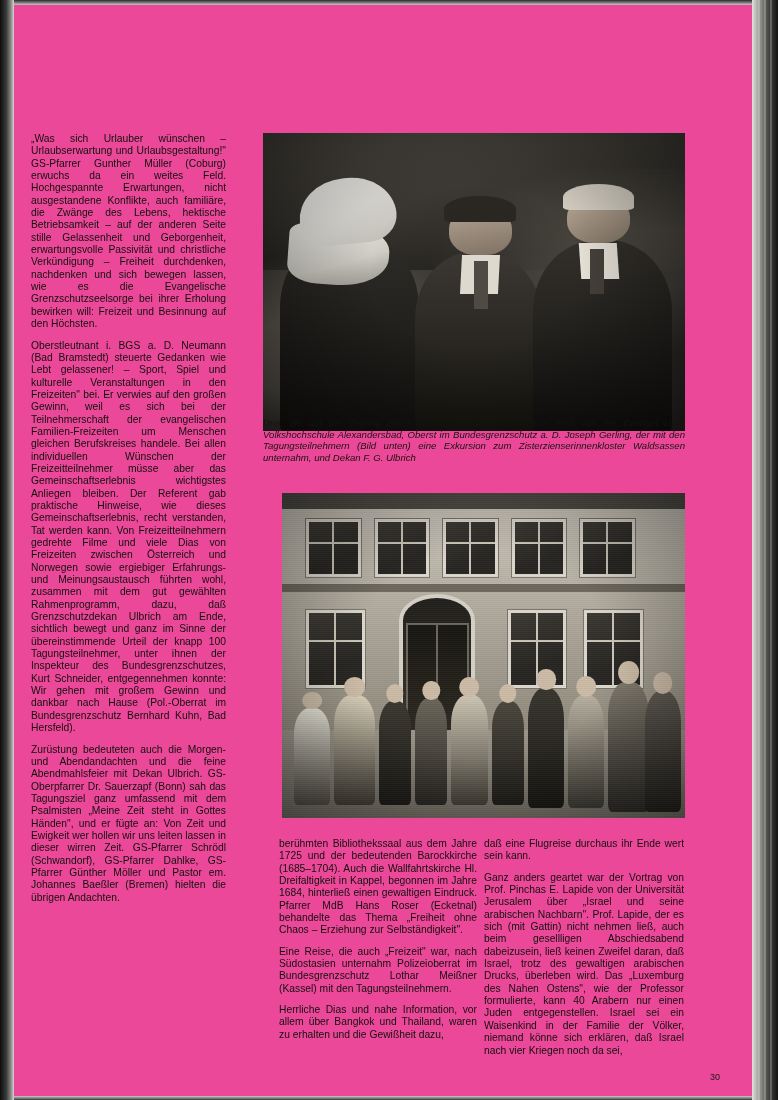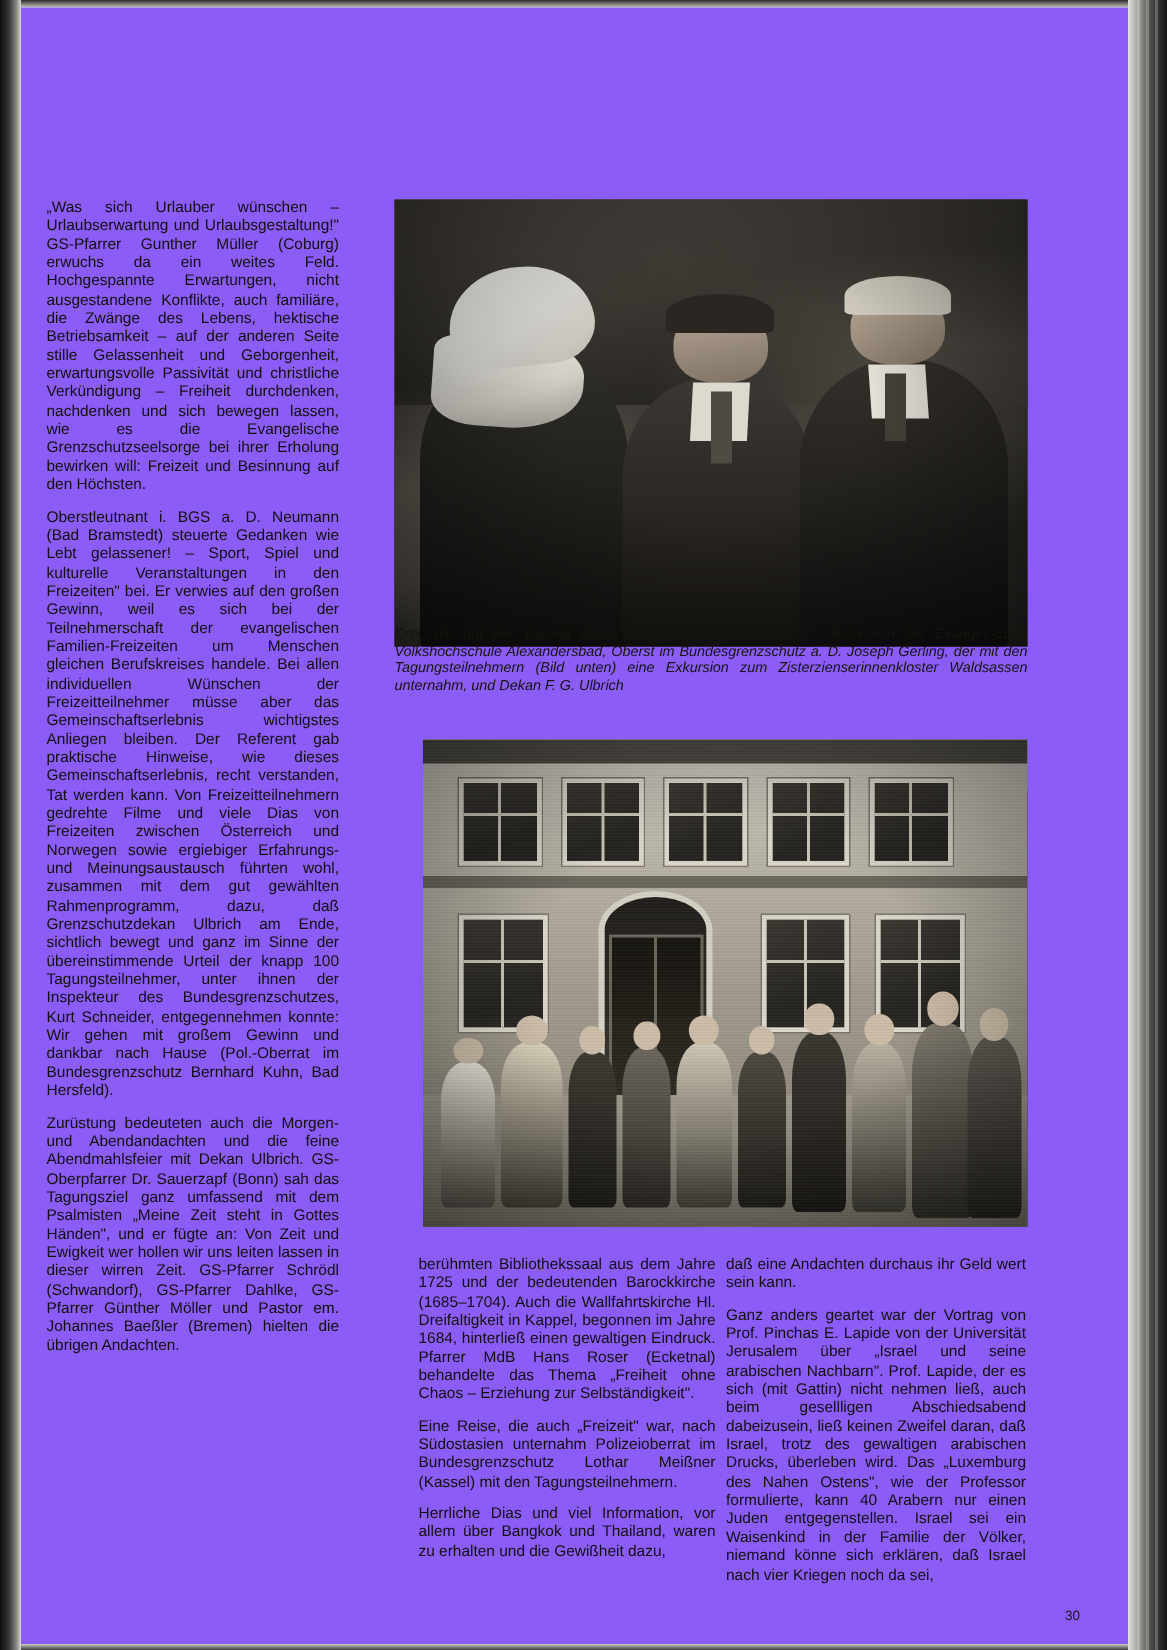--- a/index.html
+++ b/index.html
@@ -51,21 +51,21 @@
     height: 4px;
     background: linear-gradient(0deg, #3a3a38 0%, #ccccc8 100%);
   }
 
   .sheet {
     position: absolute;
     left: 14px;
     right: 26px;
     top: 5px;
     bottom: 4px;
-    background: #8b5cf6;
+    background: #ec4899;
   }
 
   
   .col {
     position: absolute;
     font-size: 10.3px;
     line-height: 12.35px;
     color: #12100f;
     text-align: justify;
     hyphens: none;
@@ -414,23 +414,23 @@
           <div class="head"></div>
         </div>
 
       <div class="p2-noise"></div>
       <div class="p2-vignette"></div>
     </div>
 
     <div class="col" id="col-mid-lower">
       <p>berühmten Bibliothekssaal aus dem Jahre 1725 und der bedeutenden Barockkirche (1685–1704). Auch die Wallfahrtskirche Hl. Dreifaltigkeit in Kappel, begonnen im Jahre 1684, hinterließ einen gewaltigen Eindruck. Pfarrer MdB Hans Roser (Ecketnal) behandelte das Thema „Freiheit ohne Chaos – Erziehung zur Selbständigkeit".</p>
       <p>Eine Reise, die auch „Freizeit" war, nach Südostasien unternahm Polizeioberrat im Bundesgrenzschutz Lothar Meißner (Kassel) mit den Tagungsteilnehmern.</p>
-      <p>Herrliche Dias und viel Information, vor allem über Bangkok und Thailand, waren zu erhalten und die Gewißheit dazu,</p>
+      <p>Herrliche Dias und nahe Information, vor allem über Bangkok und Thailand, waren zu erhalten und die Gewißheit dazu,</p>
     </div>
 
     <div class="col" id="col-right-lower">
-      <p>daß eine Andachten durchaus ihr Geld wert sein kann.</p>
+      <p>daß eine Flugreise durchaus ihr Ende wert sein kann.</p>
       <p>Ganz anders geartet war der Vortrag von Prof. Pinchas E. Lapide von der Universität Jerusalem über „Israel und seine arabischen Nachbarn". Prof. Lapide, der es sich (mit Gattin) nicht nehmen ließ, auch beim gesellligen Abschiedsabend dabeizusein, ließ keinen Zweifel daran, daß Israel, trotz des gewaltigen arabischen Drucks, überleben wird. Das „Luxemburg des Nahen Ostens", wie der Professor formulierte, kann 40 Arabern nur einen Juden entgegenstellen. Israel sei ein Waisenkind in der Familie der Völker, niemand könne sich erklären, daß Israel nach vier Kriegen noch da sei,</p>
     </div>
 
     <div class="page-number">30</div>
   </div>
 </div>
 
 </body></html>

